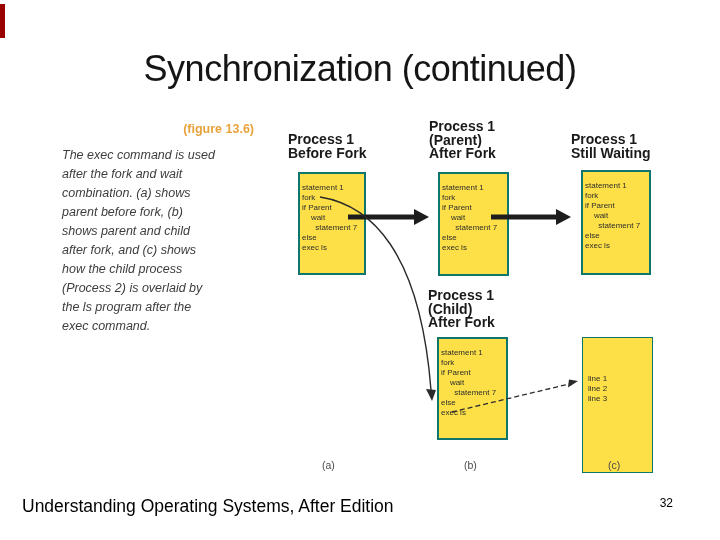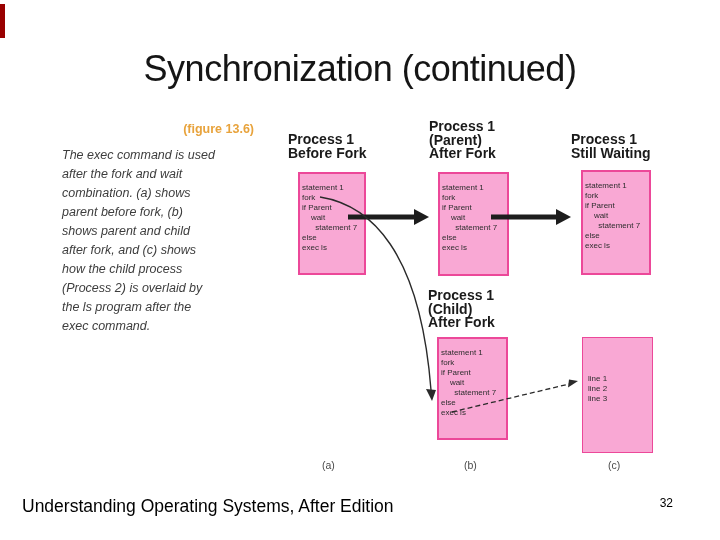--- a/index.html
+++ b/index.html
@@ -8,21 +8,21 @@
   .edge-mark{position:absolute;left:0;top:4px;width:5px;height:34px;background:#990000;}
   .title{position:absolute;left:0;top:48px;width:720px;text-align:center;
          font-size:36px;line-height:42px;color:#151515;letter-spacing:-0.5px;}
   .caption{position:absolute;left:62px;top:122px;width:192px;}
   .fig-label{font-size:12.5px;font-weight:bold;color:#e8a33c;
              text-align:right;padding-left:32px;line-height:15px;}
   .fig-caption{margin-top:9px;font-size:12.5px;font-style:italic;color:#3d3d3d;
                line-height:19px;white-space:pre-line;}
   .phead{position:absolute;font-weight:bold;font-size:14px;
          line-height:13.5px;color:#1a1a1a;white-space:pre;}
-  .pbox{position:absolute;box-sizing:border-box;border:2px solid #ec4899;background:#f9a8d4;}
+  .pbox{position:absolute;box-sizing:border-box;border:2px solid #0f766e;background:#fde047;}
   .pbox.thin{border-width:1px;}
   .code{font-size:8px;line-height:10px;color:#2d2d2d;white-space:pre;
         padding:9px 0 0 2px;font-family:"Liberation Sans",sans-serif;}
   .ls-lines{font-size:8px;line-height:10px;color:#2d2d2d;white-space:pre;
         padding:36px 0 0 5px;}
   .sublabel{position:absolute;top:459px;font-size:10.5px;color:#4a4a4a;}
   .footer-left{position:absolute;left:22px;top:496px;font-size:17.5px;color:#000;}
   .footer-right{position:absolute;right:47px;top:496px;font-size:12px;color:#000;}
   svg.arrows{position:absolute;left:0;top:0;pointer-events:none;}
 </style>
@@ -89,21 +89,21 @@
   </div>
   <div class="pbox" style="left:437px;top:337px;width:71px;height:103px;">
     <div class="code">statement 1
 fork
 if Parent
     wait
       statement 7
 else
 exec ls</div>
   </div>
-  <div class="pbox thin" style="left:582px;top:337px;width:71px;height:116px;">
+  <div class="pbox thin" style="left:582px;top:337px;width:71px;height:136px;">
     <div class="ls-lines">line 1
 line 2
 line 3</div>
   </div>
 
   <svg class="arrows" width="720" height="540" viewBox="0 0 720 540">
     <g>
       <line x1="348" y1="217" x2="414" y2="217" stroke="#1d1d1d" stroke-width="5"></line>
       <polygon points="414,209 414,225 429,217" fill="#1d1d1d"></polygon>
     </g>

